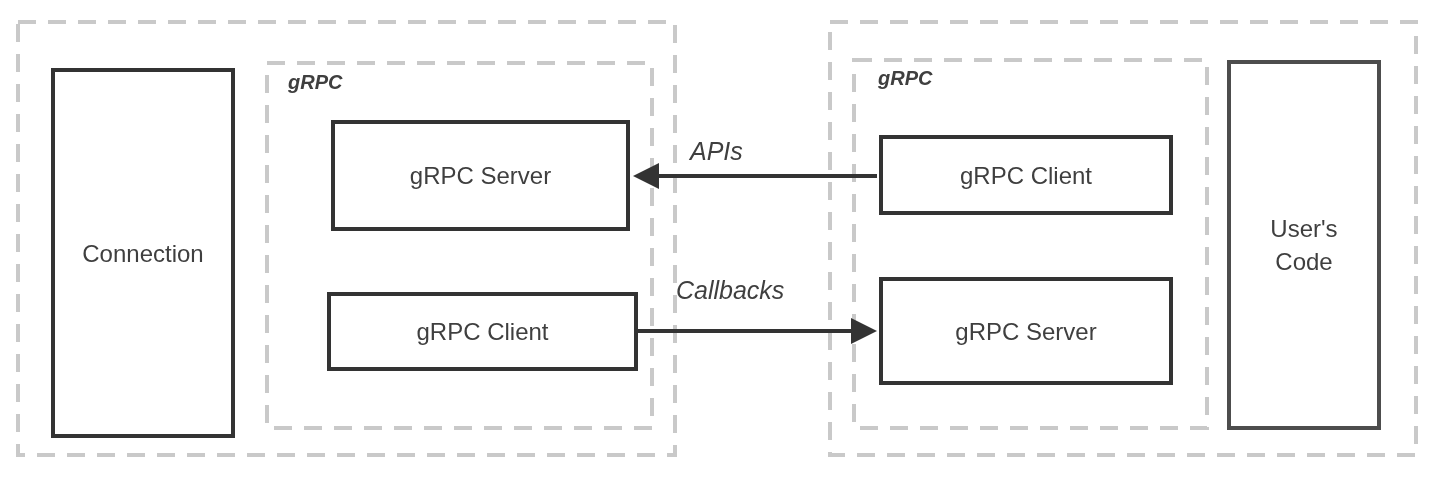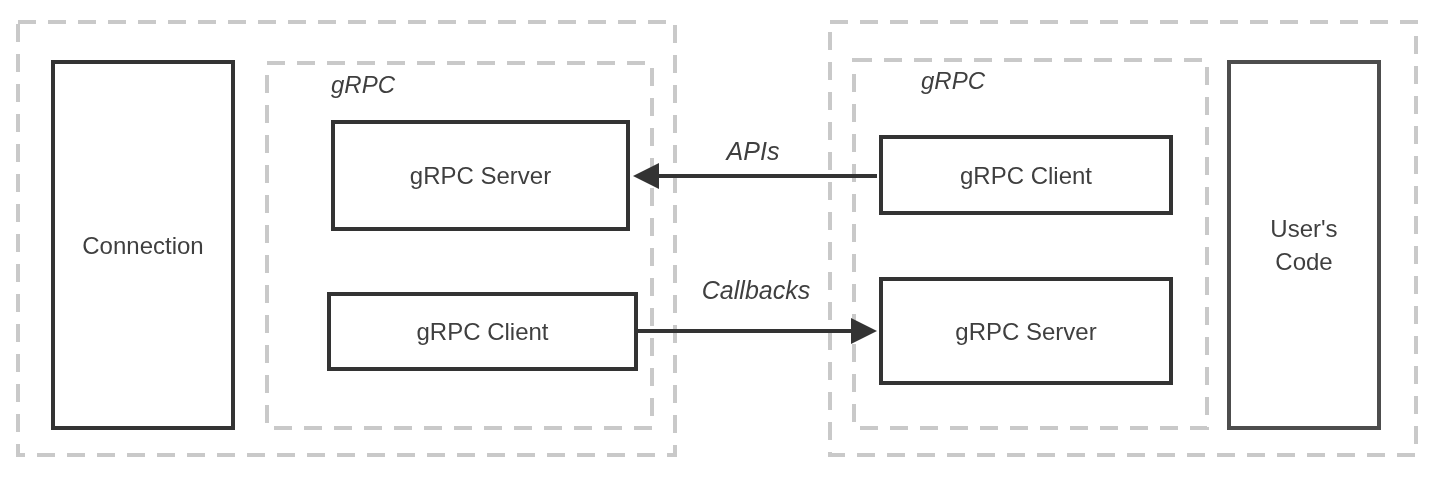--- a/index.html
+++ b/index.html
@@ -36,53 +36,51 @@
     align-items: center;
     justify-content: center;
     text-align: center;
     font-size: 24px;
     line-height: 33px;
     color: var(--text);
   }
   .solid-box.user-code { border-color: var(--user-code-border); }
   .grpc-label {
     position: absolute;
-    font-size: 24px;
+    font-size: 20px;
     font-style: italic;
-    font-weight: normal;
+    font-weight: bold;
     color: var(--text);
     white-space: nowrap;
-    margin-left: 43px;
   }
   .arrow-label {
     position: absolute;
     font-size: 25px;
     font-style: italic;
     color: var(--text);
-    text-align: center;
     white-space: nowrap;
   }
   .arrows-overlay {
     position: absolute;
     left: 0; top: 0;
     width: 1456px; height: 482px;
     pointer-events: none;
   }
 </style>
 </head>
 <body>
 
 <div class="canvas">
 
   <div class="dashed-frame" style="left:16px; top:20px; width:661px; height:437px;">
     <svg class="frame" width="661" height="437" viewBox="0 0 661 437">
       <rect x="2" y="2" width="657" height="433" fill="none" stroke="var(--dashed-border)" stroke-width="4" stroke-dasharray="18 12"></rect>
     </svg>
 
-    <div class="solid-box" style="left:35px; top:40px; width:184px; height:370px;">
+    <div class="solid-box" style="left:35px; top:48px; width:184px; height:370px;">
       <div>Connection</div>
     </div>
 
     <div class="dashed-frame" style="left:249px; top:41px; width:389px; height:369px;">
       <svg class="frame" width="389" height="369" viewBox="0 0 389 369">
         <rect x="2" y="2" width="385" height="365" fill="none" stroke="var(--dashed-border)" stroke-width="4" stroke-dasharray="18 12"></rect>
       </svg>
 
       <div class="grpc-label" style="left:23px; top:10px;">gRPC</div>
 

